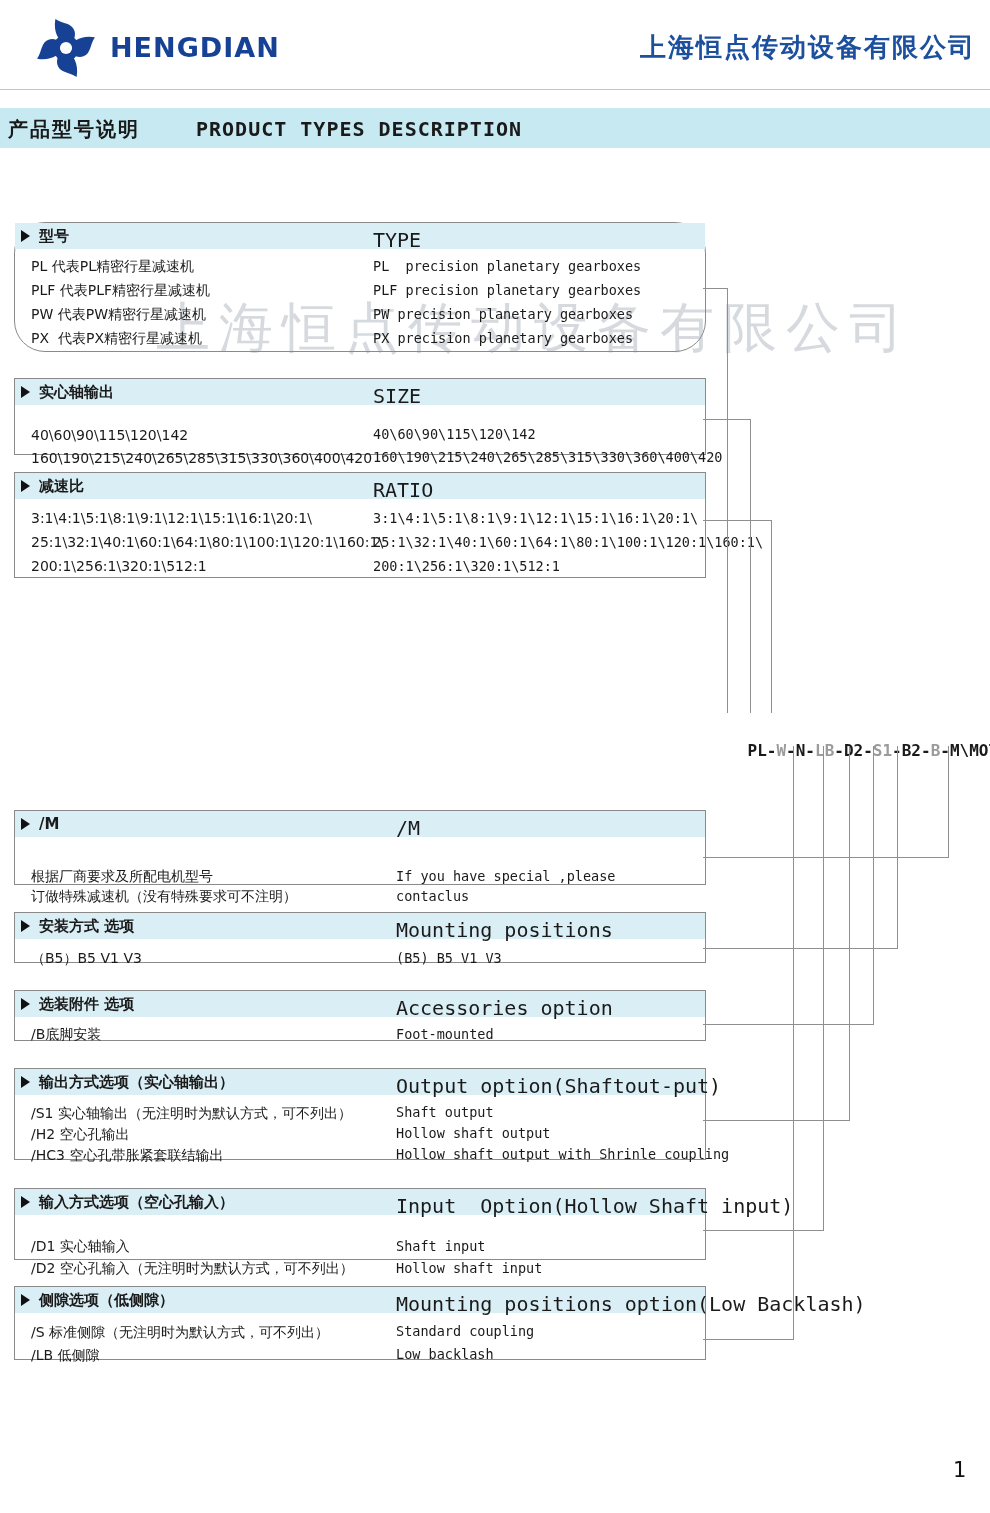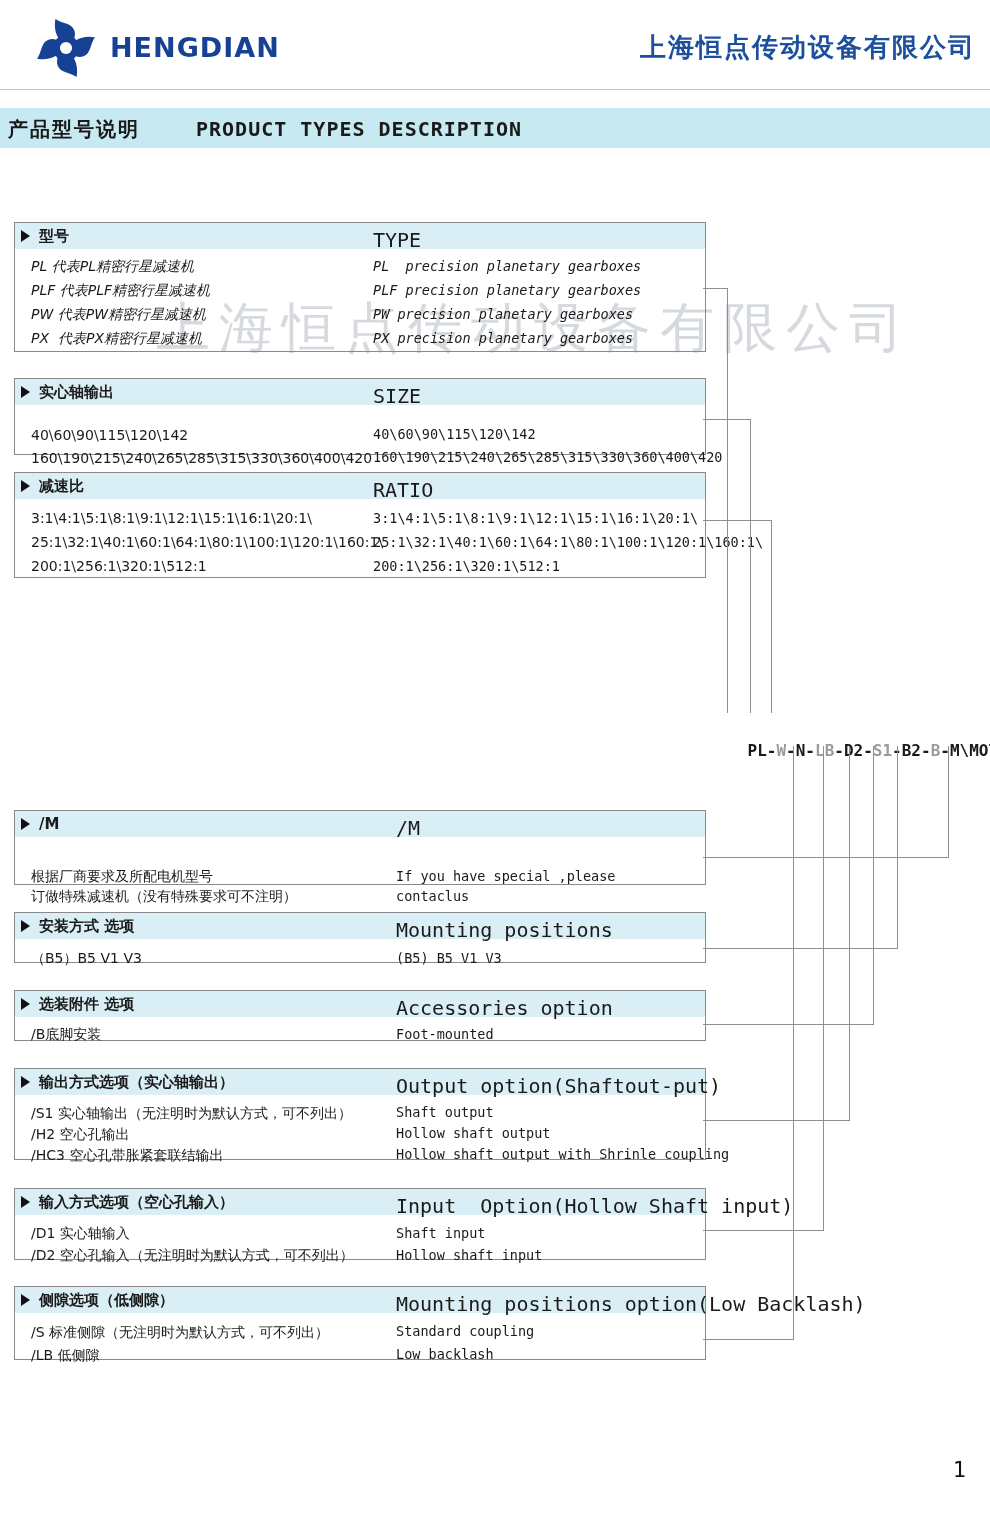--- a/index.html
+++ b/index.html
@@ -51,28 +51,28 @@
   }
   .row { position:relative; }
   .row .zh { display:inline-block; margin-left:16px; font-size:14px; white-space:pre; }
   .row .en {
     position:absolute; top:0; font-size:13.5px; white-space:pre;
     font-family:"DejaVu Sans Mono","Liberation Mono",monospace;
   }
   .c1 .box-header .en, .c1 .row .en { left:358px; }
   .c2 .box-header .en, .c2 .row .en { left:381px; }
 
-  .s1 { top:222px; height:128px; }  .s1 .rows { padding-top:5px;font-style:italic; }  .s1 .row { height:24px; line-height:24px; }
+  .s1 { top:222px; height:128px;border-radius:31px; }  .s1 .rows { padding-top:5px; }  .s1 .row { height:24px; line-height:24px; }
   .s2 { top:378px; height:75px; }   .s2 .rows { padding-top:18px; }  .s2 .row { height:23px; line-height:23px; }
   .s3 { top:472px; height:104px; }  .s3 .rows { padding-top:7px; }  .s3 .row { height:24px; line-height:24px; }
   .s4 { top:810px; height:73px; }   .s4 .rows { padding-top:29px; } .s4 .row { height:20px; line-height:20px; }
   .s5 { top:912px; height:49px; }   .s5 .rows { padding-top:9px; }  .s5 .row { height:20px; line-height:20px; }
   .s6 { top:990px; height:49px; }   .s6 .rows { padding-top:7px; }  .s6 .row { height:20px; line-height:20px; }
   .s7 { top:1068px; height:90px; }  .s7 .rows { padding-top:7px; }  .s7 .row { height:21px; line-height:21px; }
-  .s8 { top:1188px; height:70px; }  .s8 .rows { padding-top:7px; }  .s8 .row { height:22px; line-height:22px; }
+  .s8 { top:1188px; height:70px; }  .s8 .rows { padding-top:20px; }  .s8 .row { height:22px; line-height:22px; }
   .s9 { top:1286px; height:72px; }  .s9 .rows { padding-top:7px; }  .s9 .row { height:23px; line-height:23px; }
 
   
   .model-code {
     position:absolute; left:709px; top:722px; z-index:1;
     font-family:"DejaVu Sans Mono","Liberation Mono",monospace;
     font-size:16px; font-weight:bold; white-space:pre; color:#1a1a1a;
   }
   .model-code .muted { color:#9b9b9b; }
 

